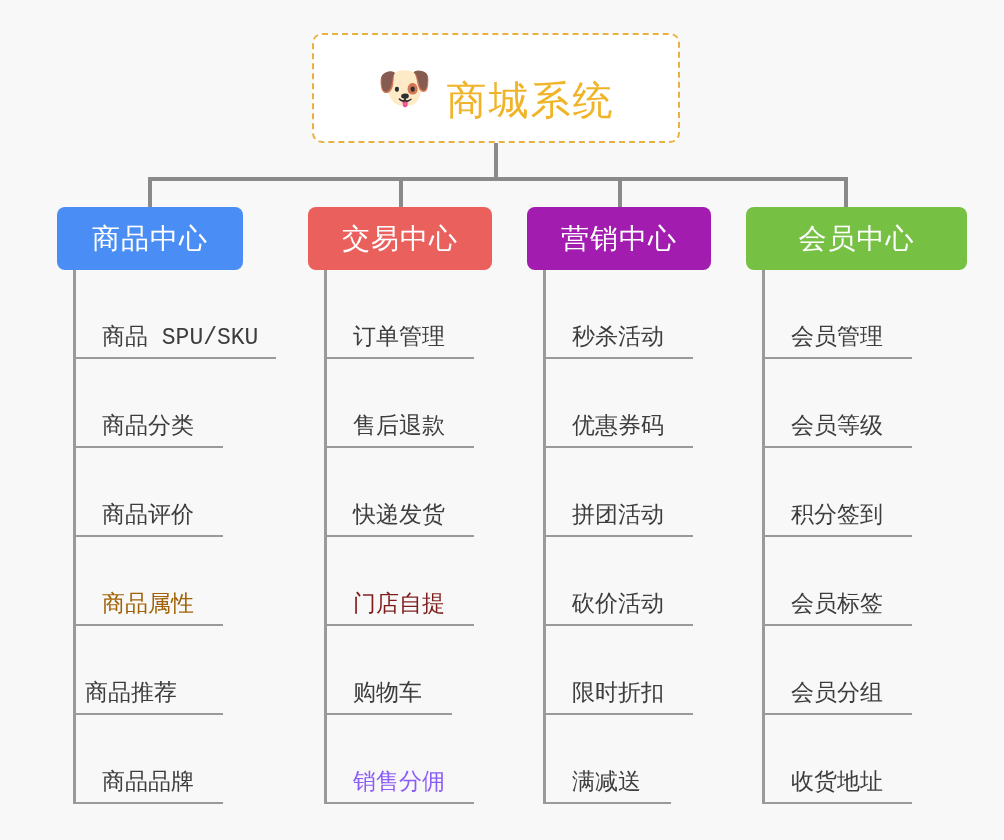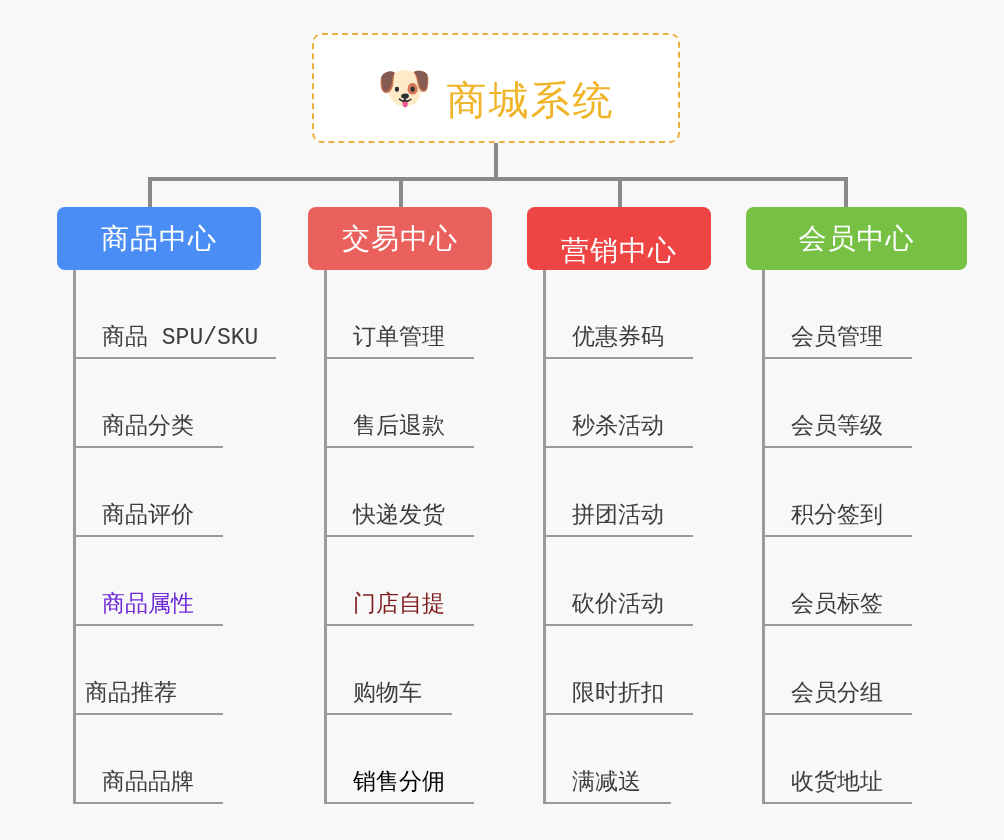--- a/index.html
+++ b/index.html
@@ -136,39 +136,39 @@
 
   <div class="conn conn-v" style="left: 494px; top: 143px; height: 36px; background: rgb(138, 138, 138);"></div>
   <div class="conn conn-h" style="left: 148px; top: 177px; width: 700px; background: rgb(138, 138, 138);"></div>
   <div class="conn conn-v" style="left: 148px; top: 177px; height: 32px; background: rgb(138, 138, 138);"></div>
   <div class="conn conn-v" style="left: 399px; top: 177px; height: 32px; background: rgb(138, 138, 138);"></div>
   <div class="conn conn-v" style="left: 618px; top: 177px; height: 32px; background: rgb(138, 138, 138);"></div>
   <div class="conn conn-v" style="left: 844px; top: 177px; height: 32px; background: rgb(138, 138, 138);"></div>
 
   <div id="columns-host">
       <div class="column" style="left: 57px; width: 186px;">
-        <div class="cat-box" style="width: 204px; background: rgb(74, 142, 245);">
+        <div class="cat-box" style="width: 186px; background: rgb(74, 142, 245);">
           <span>商品中心</span>
         </div>
         <div class="trunk" style="left: 16px; height: 534px; background: rgb(154, 154, 154);"></div>
         <ul class="leaf-list" style="left: 16px;">
           <li class="leaf">
             <span class="leaf-label" style="color: rgb(61, 61, 61); margin-left: 29px;">商品 SPU/SKU</span>
             <span class="leaf-rule" style="width: 203px; background: rgb(154, 154, 154);"></span>
           </li>
           <li class="leaf">
             <span class="leaf-label" style="color: rgb(61, 61, 61); margin-left: 29px;">商品分类</span>
             <span class="leaf-rule" style="width: 150px; background: rgb(154, 154, 154);"></span>
           </li>
           <li class="leaf">
             <span class="leaf-label" style="color: rgb(61, 61, 61); margin-left: 29px;">商品评价</span>
             <span class="leaf-rule" style="width: 150px; background: rgb(154, 154, 154);"></span>
           </li>
           <li class="leaf">
-            <span class="leaf-label" style="color: #6d28d9; margin-left: 29px; margin-top: 24px;">商品属性</span>
+            <span class="leaf-label" style="color: #a16207; margin-left: 29px; margin-top: 24px;">商品属性</span>
             <span class="leaf-rule" style="width: 150px; background: rgb(154, 154, 154);"></span>
           </li>
           <li class="leaf">
             <span class="leaf-label" style="color: rgb(61, 61, 61); margin-left: 12px;">商品推荐</span>
             <span class="leaf-rule" style="width: 150px; background: rgb(154, 154, 154);"></span>
           </li>
           <li class="leaf">
             <span class="leaf-label" style="color: rgb(61, 61, 61); margin-left: 29px;">商品品牌</span>
             <span class="leaf-rule" style="width: 150px; background: rgb(154, 154, 154);"></span>
           </li>
@@ -194,37 +194,37 @@
           </li>
           <li class="leaf">
             <span class="leaf-label" style="color: #7f1d1d; margin-left: 29px;">门店自提</span>
             <span class="leaf-rule" style="width: 150px; background: rgb(154, 154, 154);"></span>
           </li>
           <li class="leaf">
             <span class="leaf-label" style="color: rgb(61, 61, 61); margin-left: 29px;">购物车</span>
             <span class="leaf-rule" style="width: 128px; background: rgb(154, 154, 154);"></span>
           </li>
           <li class="leaf">
-            <span class="leaf-label" style="color: #000000; margin-left: 29px;">销售分佣</span>
+            <span class="leaf-label" style="color: #8b5cf6; margin-left: 29px;">销售分佣</span>
             <span class="leaf-rule" style="width: 150px; background: rgb(154, 154, 154);"></span>
           </li>
         </ul>
       </div>
       <div class="column" style="left: 527px; width: 184px;">
-        <div class="cat-box" style="width: 184px; background: #ef4444; align-items: flex-end;">
+        <div class="cat-box" style="width: 184px; background: #a21caf;">
           <span>营销中心</span>
         </div>
         <div class="trunk" style="left: 16px; height: 534px; background: rgb(154, 154, 154);"></div>
         <ul class="leaf-list" style="left: 16px;">
           <li class="leaf">
+            <span class="leaf-label" style="color: rgb(61, 61, 61); margin-left: 29px;">秒杀活动</span>
+            <span class="leaf-rule" style="width: 150px; background: rgb(154, 154, 154);"></span>
+          </li>
+          <li class="leaf">
             <span class="leaf-label" style="color: rgb(61, 61, 61); margin-left: 29px;">优惠券码</span>
-            <span class="leaf-rule" style="width: 150px; background: rgb(154, 154, 154);"></span>
-          </li>
-          <li class="leaf">
-            <span class="leaf-label" style="color: rgb(61, 61, 61); margin-left: 29px;">秒杀活动</span>
             <span class="leaf-rule" style="width: 150px; background: rgb(154, 154, 154);"></span>
           </li>
           <li class="leaf">
             <span class="leaf-label" style="color: rgb(61, 61, 61); margin-left: 29px;">拼团活动</span>
             <span class="leaf-rule" style="width: 150px; background: rgb(154, 154, 154);"></span>
           </li>
           <li class="leaf">
             <span class="leaf-label" style="color: rgb(61, 61, 61); margin-left: 29px; text-align: center;">砍价活动</span>
             <span class="leaf-rule" style="width: 150px; background: rgb(154, 154, 154);"></span>
           </li>

